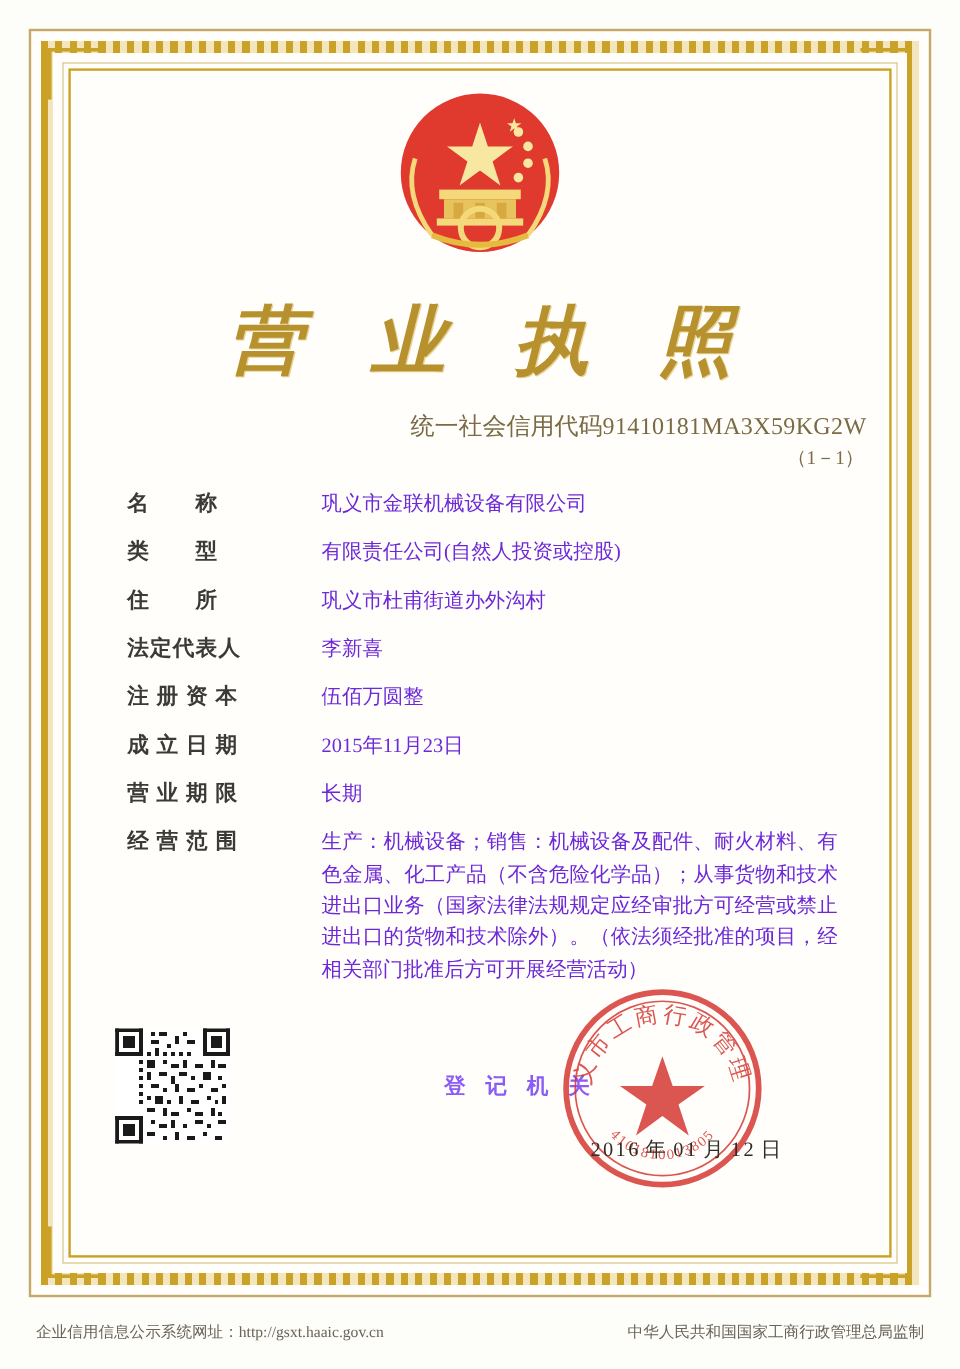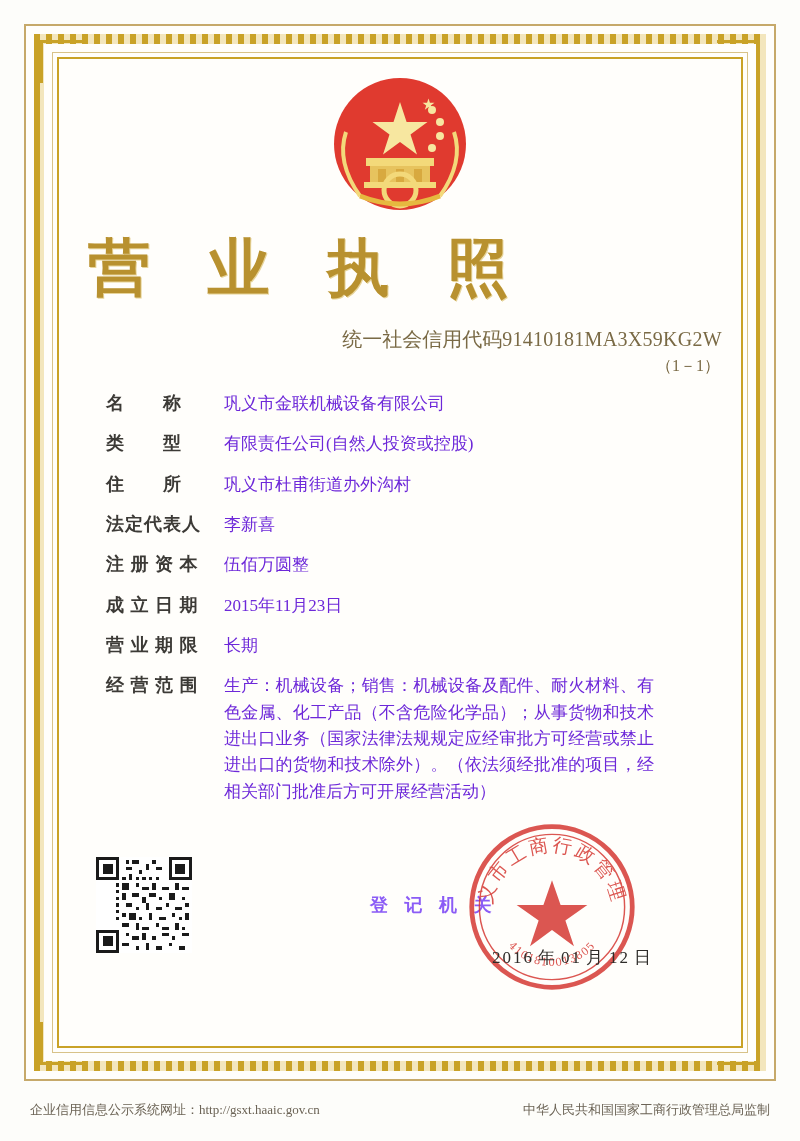--- a/index.html
+++ b/index.html
@@ -89,28 +89,30 @@
     display: flex;
     justify-content: center;
     margin-top: 12px;
   }
   .emblem {
     width: 160px;
     height: 152px;
   }
 
   .cert-title {
-    margin-top: 2px;
+    margin-top: 18px;
+    text-align: center;
     font-family: "DejaVu Serif", serif;
     font-size: 62px;
     font-weight: bold;
     letter-spacing: 18px;
     text-indent: 18px;
     color: #b8912f;
     text-shadow: 1px 1px 0 #e7d49a;
+    font-style: italic;
   }
   .cert-subtitle {
     margin-top: 4px;
     text-align: center;
     font-size: 27px;
     color: #b8912f;
     letter-spacing: 4px;
   }
 
   .credit-code {
@@ -135,20 +137,21 @@
 
   
   .fields {
     margin-top: 14px;
     padding-left: 36px;
   }
   .field-row {
     display: flex;
     align-items: flex-start;
     margin-bottom: 14px;
+    gap: 44px;
   }
   .field-label {
     width: 118px;
     flex: 0 0 118px;
     font-size: 18px;
     font-weight: bold;
     color: #3c3a36;
     letter-spacing: 1px;
     display: flex;
     justify-content: space-between;

